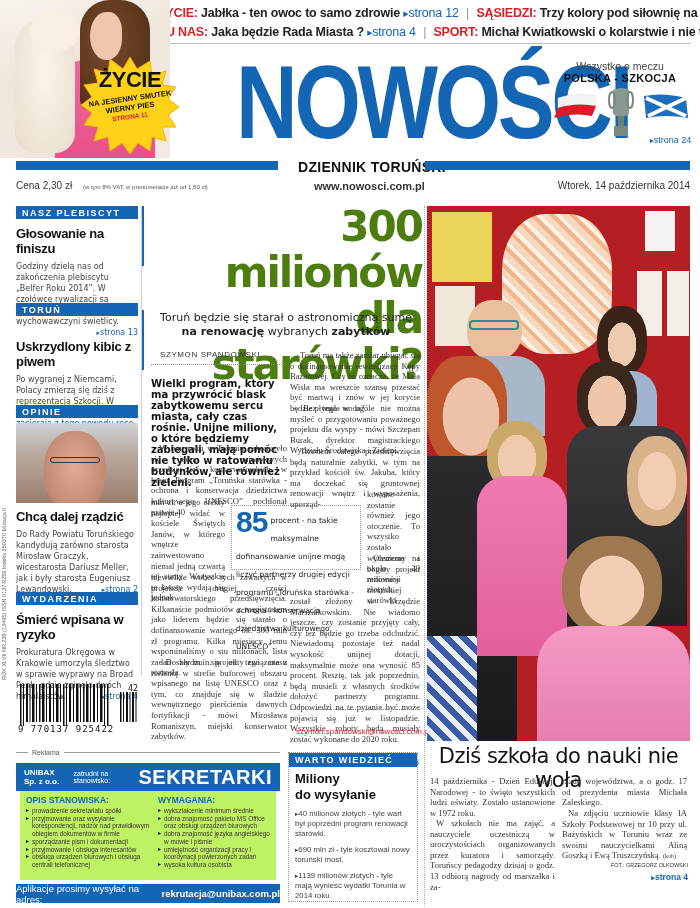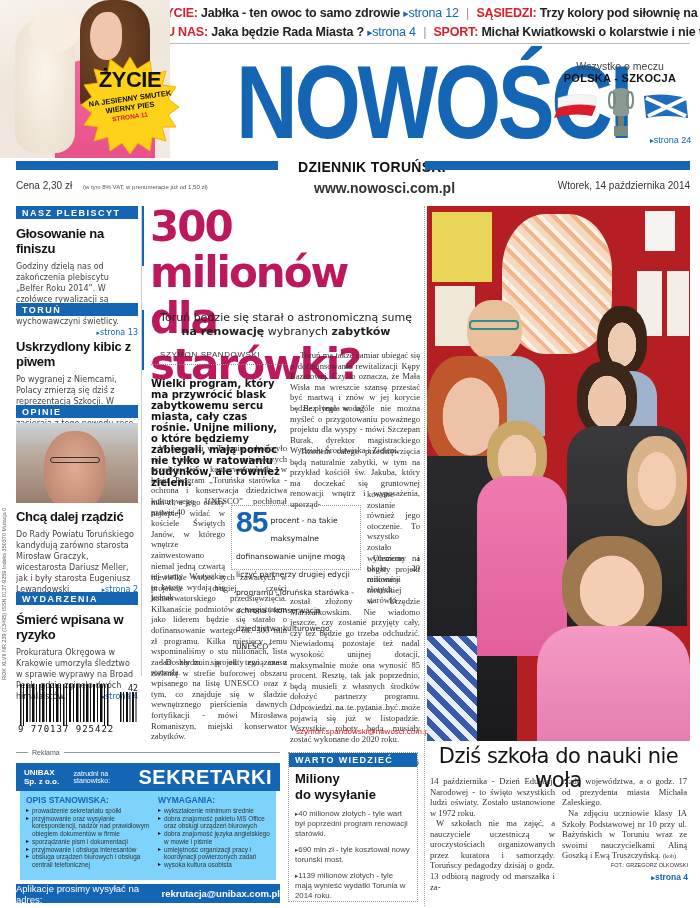--- a/index.html
+++ b/index.html
@@ -20,33 +20,33 @@
 .dog-head{left:30px;top:10px;width:50px;height:42px;border-radius:50%;background:#f6efe2}
 .starburst{left:80px;top:55px;width:100px;height:100px}
 .logo{left:210px;top:52px;width:290px;height:100px;font-family:"Liberation Sans",sans-serif;font-weight:bold;color:#1565b5;font-size:104px;letter-spacing:-4px;line-height:100px;text-align:center;transform:scaleX(0.82);transform-origin:center}
 .blue-bar{background:#1565b5;height:9px}
 .sub-title{left:298px;top:159px;font-weight:bold;font-size:14px;color:#111;letter-spacing:0.3px}
 .meta-row{top:180px;font-size:10px;color:#333}
 .section-hdr{background:#1565b5;color:#fff;font-weight:bold;font-size:9px;letter-spacing:1.5px;padding:2px 6px;height:13px;line-height:10px}
 .side-title{font-family:"Liberation Sans",sans-serif;font-weight:bold;font-size:13px;color:#111;letter-spacing:-0.3px}
 .side-text{font-family:"DejaVu Sans",sans-serif;font-size:8px;color:#444;line-height:11px}
 .side-pg{color:#1565b5;font-size:8px;float:right}
-.headline{left:150px;top:204px;width:272px;font-family:"DejaVu Sans",sans-serif;font-weight:bold;font-size:42px;line-height:46px;text-align:left;color:#be185d;letter-spacing:-2px}
+.headline{left:150px;top:204px;width:272px;font-family:"DejaVu Sans",sans-serif;font-weight:bold;font-size:42px;line-height:46px;text-align:right;color:#4d7c0f;letter-spacing:-2px}
 .deck{left:150px;top:311px;width:272px;text-align:center;font-family:"DejaVu Sans",sans-serif;font-size:11px;line-height:14px;color:#222}
 .byline{left:160px;top:350px;font-size:8px;letter-spacing:0.6px;color:#333}
 .lead{left:151px;top:378px;width:136px;font-family:"DejaVu Sans",sans-serif;font-weight:bold;font-size:10px;line-height:11px;color:#111}
 .body-text{font-family:"Liberation Serif",serif;font-size:8.6px;line-height:10.6px;color:#333;text-align:justify}
 .pullq{left:231px;top:505px;width:130px;height:65px;border:1px dotted #999;padding:3px 4px;background:#fff}
 .pullq .num{font-family:"Liberation Sans",sans-serif;font-weight:bold;font-size:30px;color:#1565b5;float:left;line-height:26px;margin-right:3px;letter-spacing:-1px}
 .pullq .txt{font-family:"DejaVu Sans",sans-serif;font-size:7.6px;line-height:9.5px;color:#222}
 .school-photo{left:427px;top:206px;width:263px;height:535px;background:#b51e22;overflow:hidden}
 .caption-title{left:427px;top:744px;width:263px;text-align:center;font-family:"DejaVu Sans",sans-serif;font-size:21px;color:#111;letter-spacing:-0.5px}
 .ad{left:16px;top:763px;width:264px;height:140px}
 .ad-top{background:#1565b5;height:28px;color:#fff;display:flex;align-items:center;padding:0 8px;gap:5px}
-.ad-mid{background:#7dd3fc;margin:0 4px;height:89px;padding:4px 6px;display:flex;gap:8px}
+.ad-mid{background:#bef264;margin:0 4px;height:89px;padding:4px 6px;display:flex;gap:8px}
 .ad-col h4{color:#1565b5;font-size:8.5px;margin-bottom:2px}
 .ad-col li{list-style:none;font-size:6.4px;line-height:7.7px;color:#333;padding-left:6px;position:relative}
 .ad-col li::before{content:"\25B8";position:absolute;left:0;color:#111;font-size:6px}
 .ad-bot{background:#1565b5;height:19px;color:#fff;font-size:9.5px;display:flex;align-items:center;justify-content:center;margin-top:4px}
 .warto{left:288px;top:752px;width:130px;height:150px;border:1px dotted #999}
 .warto .hdr{background:#1565b5;color:#fff;font-weight:bold;font-size:9px;letter-spacing:1.3px;padding:2px 6px}
 .warto .t{font-weight:bold;font-size:13px;line-height:16px;color:#111;padding:4px 6px 6px}
 .warto p{font-size:7.8px;line-height:10px;color:#444;padding:0 6px 6px}
 .barcode{left:16px;top:682px;width:125px;height:52px}
 .vert-strip{left:1px;top:450px;width:10px;height:230px;font-size:5.5px;color:#666;writing-mode:vertical-rl;transform:rotate(180deg);white-space:nowrap}
@@ -115,21 +115,21 @@
 <div class="abs blue arr" style="left:650px;top:135px;font-size:9px">strona 24</div>
 
 <div class="abs blue-bar" style="left:16px;top:161px;width:262px"></div>
 <div class="abs sub-title">DZIENNIK TORUŃSKI</div>
 <div class="abs blue-bar" style="left:425px;top:161px;width:265px"></div>
 
 <div class="abs meta-row" style="left:16px">
   <span style="font-size:10px">Cena 2,30 zł</span>
   <span style="font-size:6px;color:#555;margin-left:8px">(w tym 8% VAT, w prenumeracie już od 1,50 zł)</span>
 </div>
-<div class="abs meta-row red" style="left:314px;font-weight:bold;font-size:14px">www.nowosci.com.pl</div>
+<div class="abs meta-row red" style="left:314px;font-weight:bold;font-size:11px">www.nowosci.com.pl</div>
 <div class="abs meta-row" style="right:10px;font-size:10px">Wtorek, 14 października 2014</div>
 
 <div class="abs" style="left:141px;top:206px;width:3px;height:60px;background:#1565b5"></div>
 <div class="abs" style="left:141px;top:310px;width:3px;height:60px;background:#1565b5"></div>
 <div class="abs" style="left:141px;top:206px;width:1px;height:470px;background:#ccd"></div>
 
 <div class="abs" style="left:16px;top:206px;width:122px">
   <div class="section-hdr">NASZ PLEBISCYT</div>
   <div class="side-title" style="margin-top:7px">Głosowanie na finiszu</div>
   <div class="side-text" style="margin-top:5px">

